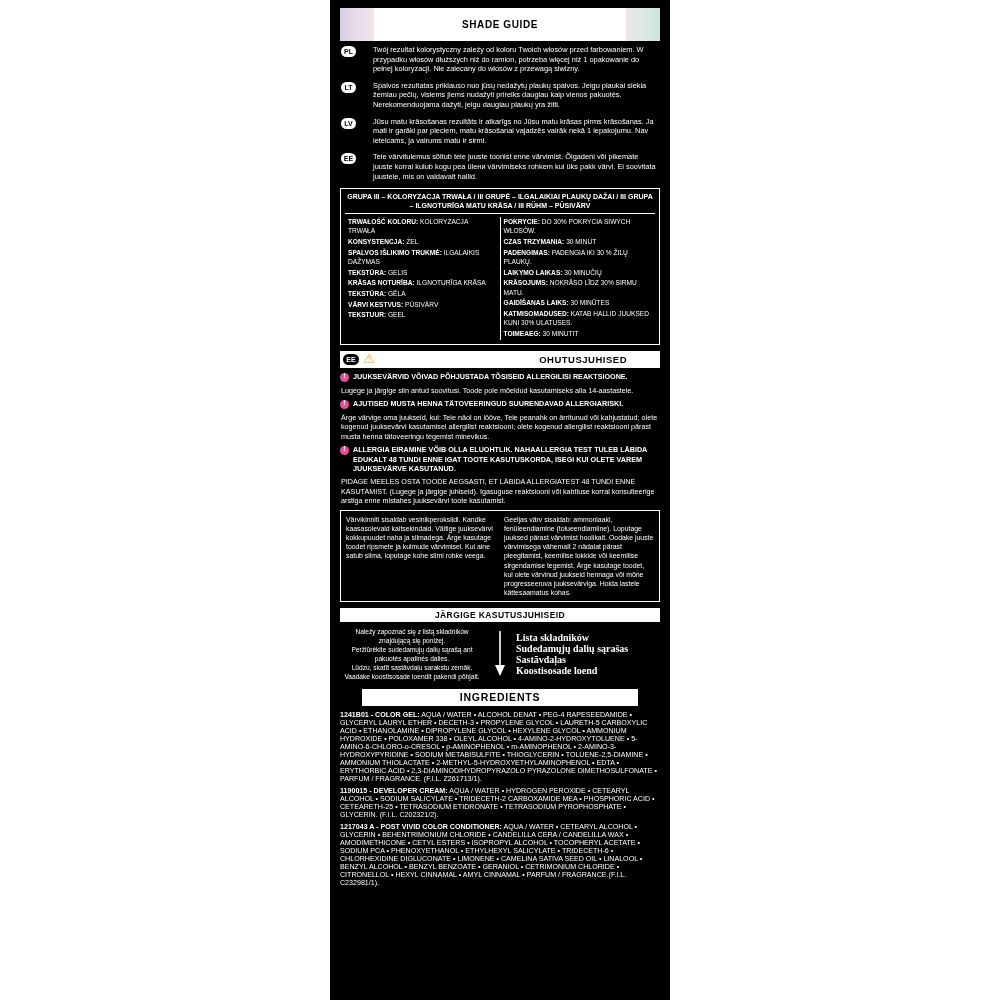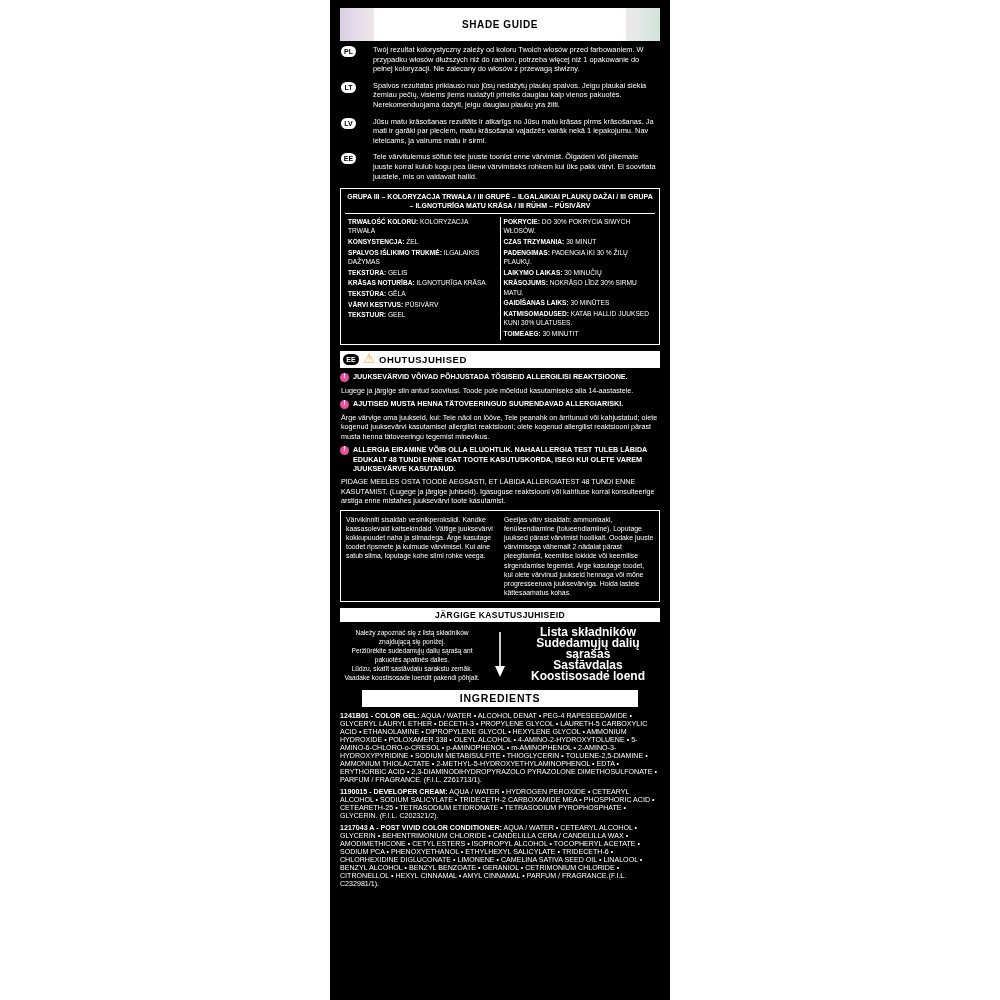--- a/index.html
+++ b/index.html
@@ -136,21 +136,21 @@
   }
   .warn-tri {
     flex: 0 0 20px;
     text-align: center;
     font-size: 13px;
     color: #f5a623;
     line-height: 14px;
   }
   .safety-title {
     flex: 1;
-    text-align: left;
+    text-align: right;
     font-size: 9.5px;
     font-weight: bold;
     letter-spacing: 0.5px;
     padding-right: 30px;
   }
   .warn-row {
     display: flex;
     color: #ffffff;
     margin-bottom: 4px;
   }
@@ -221,25 +221,25 @@
     text-align: center;
     padding-right: 4px;
   }
   .ip-arrow {
     flex: 0 0 24px;
     text-align: center;
   }
   .ip-arrow svg { display: block; margin: 0 auto; }
   .ip-right {
     flex: 1;
-    font-size: 12px;
+    font-size: 10px;
     line-height: 11px;
-    text-align: center;
     font-weight: bold;
     padding-left: 4px;
+    font-family: Liberation Serif, serif;
   }
   
   .ing-header {
     display: flex;
     align-items: flex-end;
     height: 17px;
     margin-bottom: 5px;
   }
   .ing-sq { width: 22px; background: #ffffff; }
   .ing-title {

